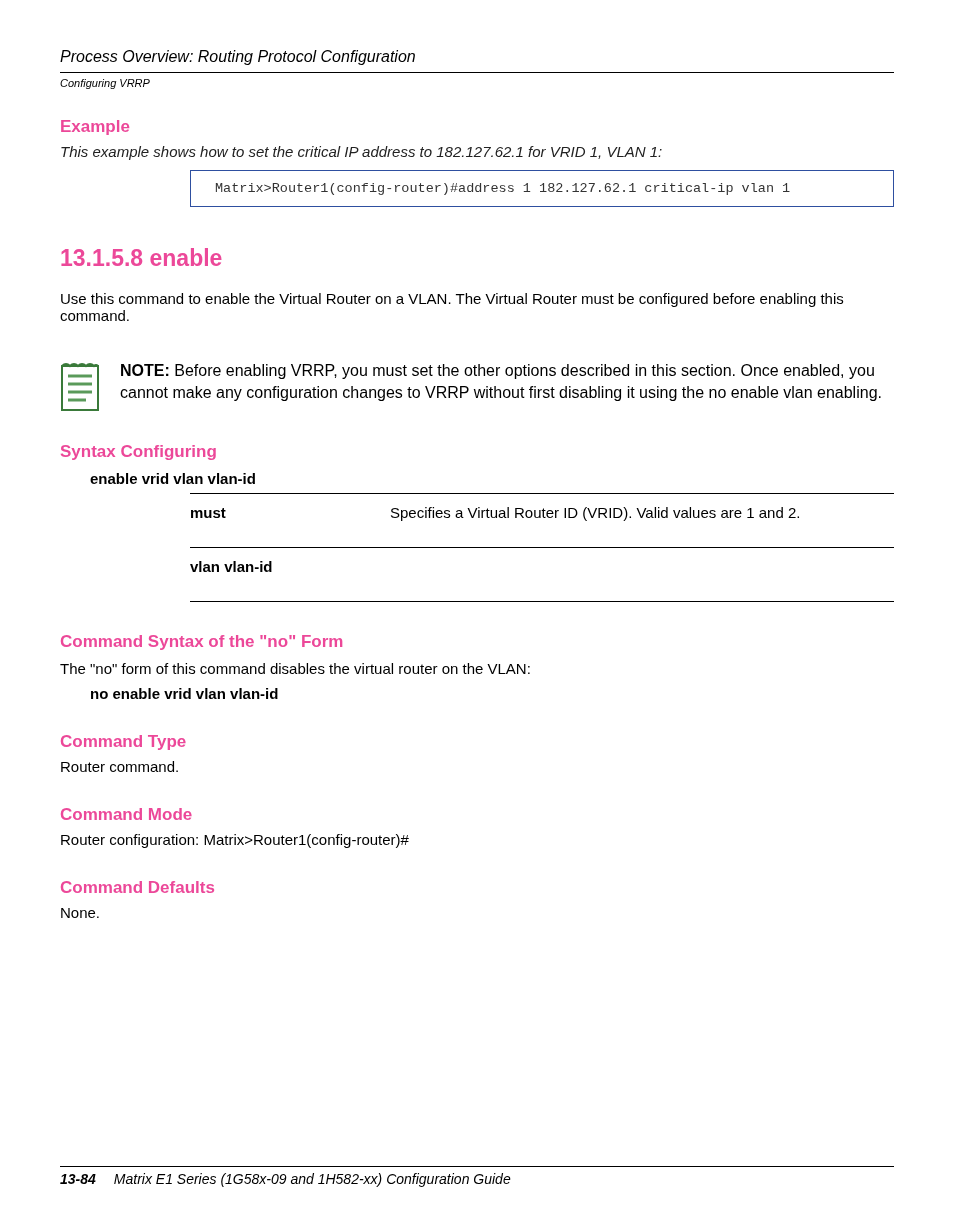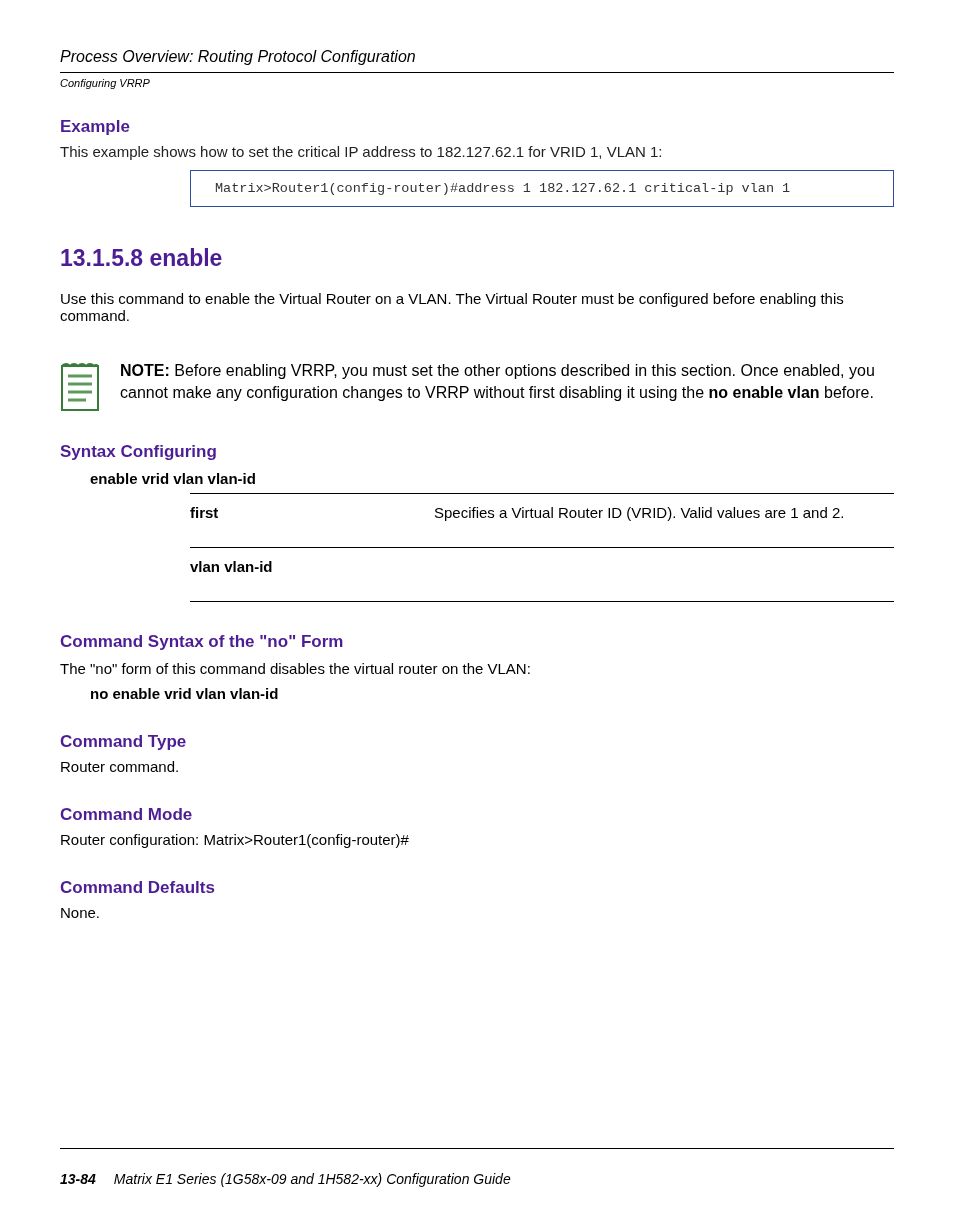--- a/index.html
+++ b/index.html
@@ -21,31 +21,32 @@
     font-size: 16px;
     padding-bottom: 6px;
     border-bottom: 1px solid #000;
   }
   .running-head-2 {
     font-style: italic;
     font-size: 11px;
     padding-top: 4px;
   }
   .h-blue {
-    color: #4c1d95;
+    color: #ec4899;
     font-weight: bold;
   }
   .h-example {
     font-size: 17px;
     margin-top: 28px;
   }
   .intro {
     font-size: 15px;
     margin-top: 6px;
     color: #222;
+    font-style: italic;
   }
   .code-box {
     border: 1px solid #2e4fa0;
     margin-top: 10px;
     margin-left: 130px;
     margin-right: 0;
     padding: 10px 24px;
     font-family: "Courier New", monospace;
     font-size: 13.5px;
     color: #333;
@@ -68,21 +69,21 @@
   .note-icon {
     flex: 0 0 auto;
     width: 42px;
     height: 52px;
   }
   .note-text {
     font-size: 16px;
     line-height: 1.35;
   }
   .note-text b.label { font-weight: bold; }
-  .note-text b.cmd { font-weight: bold; }
+  .note-text b.cmd { font-weight: normal; }
   .h-sub {
     font-size: 17px;
     margin-top: 30px;
   }
   .syntax-table {
     margin-top: 6px;
     margin-left: 130px;
   }
   .syntax-row {
     display: flex;
@@ -93,21 +94,20 @@
   }
   .syntax-row:last-child { border-bottom: 1px solid #000; }
   .syntax-key {
     width: 200px;
     font-weight: bold;
     font-size: 15px;
   }
   .syntax-val {
     flex: 1;
     font-size: 15px;
-    margin-left: 44px;
   }
   .noform-text {
     font-size: 15px;
     margin-top: 8px;
   }
   .noform-cmd {
     font-weight: bold;
     font-size: 15px;
     margin-top: 8px;
     margin-left: 30px;
@@ -115,21 +115,21 @@
   .small-body {
     font-size: 15px;
     margin-top: 6px;
   }
   .footer {
     position: absolute;
     left: 60px;
     right: 60px;
     bottom: 40px;
     border-top: 1px solid #000;
-    padding-top: 22px;
+    padding-top: 4px;
     font-size: 14px;
     font-style: italic;
   }
   .footer .pg { font-weight: bold; font-style: italic; margin-right: 18px; }
 </style>
 </head>
 <body>
 
 <div class="page">
 
@@ -146,29 +146,29 @@
   <div class="note-row">
     <svg class="note-icon" viewBox="0 0 42 52">
       <rect x="2" y="6" width="36" height="44" fill="#ffffff" stroke="#3a7a3a" stroke-width="2"></rect>
       <path d="M2 6 Q 6 2, 10 6 Q 14 2, 18 6 Q 22 2, 26 6 Q 30 2, 34 6 Q 36 4, 38 6" fill="none" stroke="#3a7a3a" stroke-width="2"></path>
       <line x1="8" y1="16" x2="32" y2="16" stroke="#5a9a5a" stroke-width="3"></line>
       <line x1="8" y1="24" x2="32" y2="24" stroke="#5a9a5a" stroke-width="3"></line>
       <line x1="8" y1="32" x2="32" y2="32" stroke="#5a9a5a" stroke-width="3"></line>
       <line x1="8" y1="40" x2="26" y2="40" stroke="#5a9a5a" stroke-width="3"></line>
     </svg>
     <div class="note-text">
-      <b class="label">NOTE:</b><span>  Before enabling VRRP, you must set the other options described in this section. Once enabled, you cannot make any configuration changes to VRRP without first disabling it using the </span><b class="cmd">no enable vlan</b><span> before.</span>
+      <b class="label">NOTE:</b><span>  Before enabling VRRP, you must set the other options described in this section. Once enabled, you cannot make any configuration changes to VRRP without first disabling it using the </span><b class="cmd">no enable vlan</b><span> enabling.</span>
     </div>
   </div>
 
   <div class="h-blue h-sub">Syntax Configuring</div>
   <div class="noform-cmd" style="">enable vrid vlan vlan-id</div>
   <div class="syntax-table">
     <div class="syntax-row">
-      <div class="syntax-key">first</div>
+      <div class="syntax-key">must</div>
       <div class="syntax-val">Specifies a Virtual Router ID (VRID). Valid values are 1 and 2.</div>
     </div>
     <div class="syntax-row">
       <div class="syntax-key">vlan vlan-id</div>
     </div>
   </div>
 
   <div class="h-blue h-sub">Command Syntax of the "no" Form</div>
   <div class="noform-text">The "no" form of this command disables the virtual router on the VLAN:</div>
   <div class="noform-cmd">no enable vrid vlan vlan-id</div>

